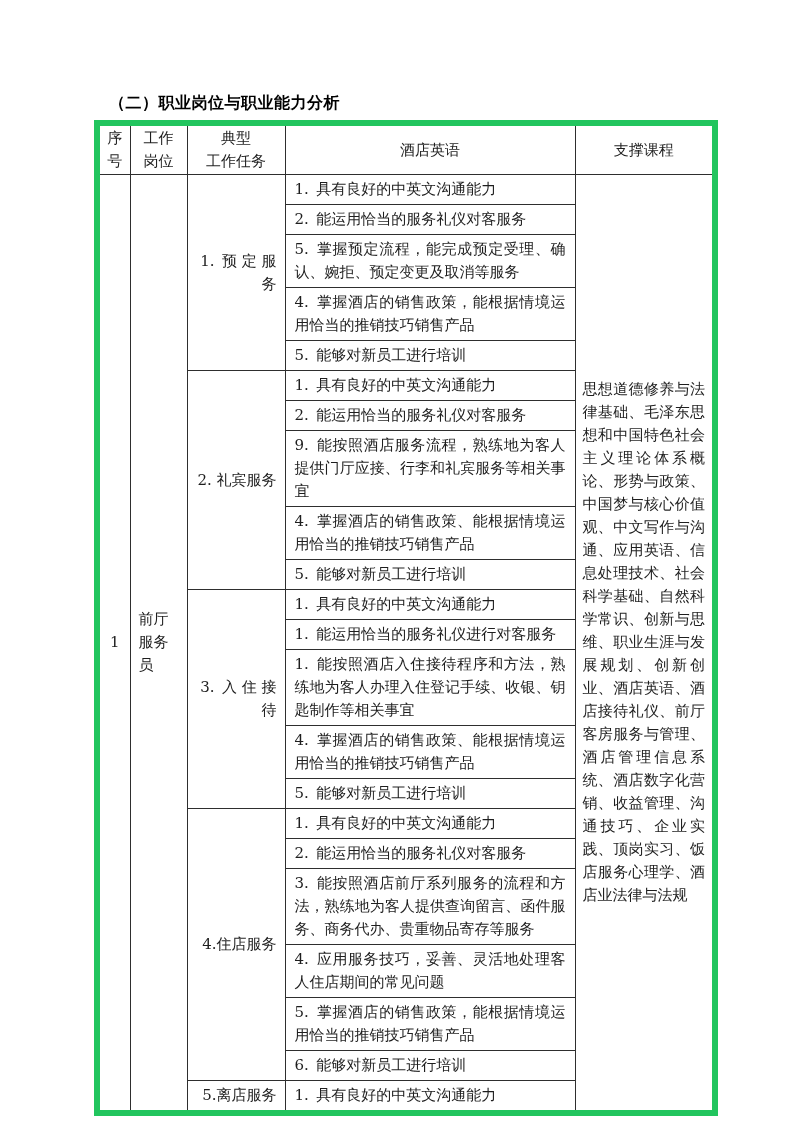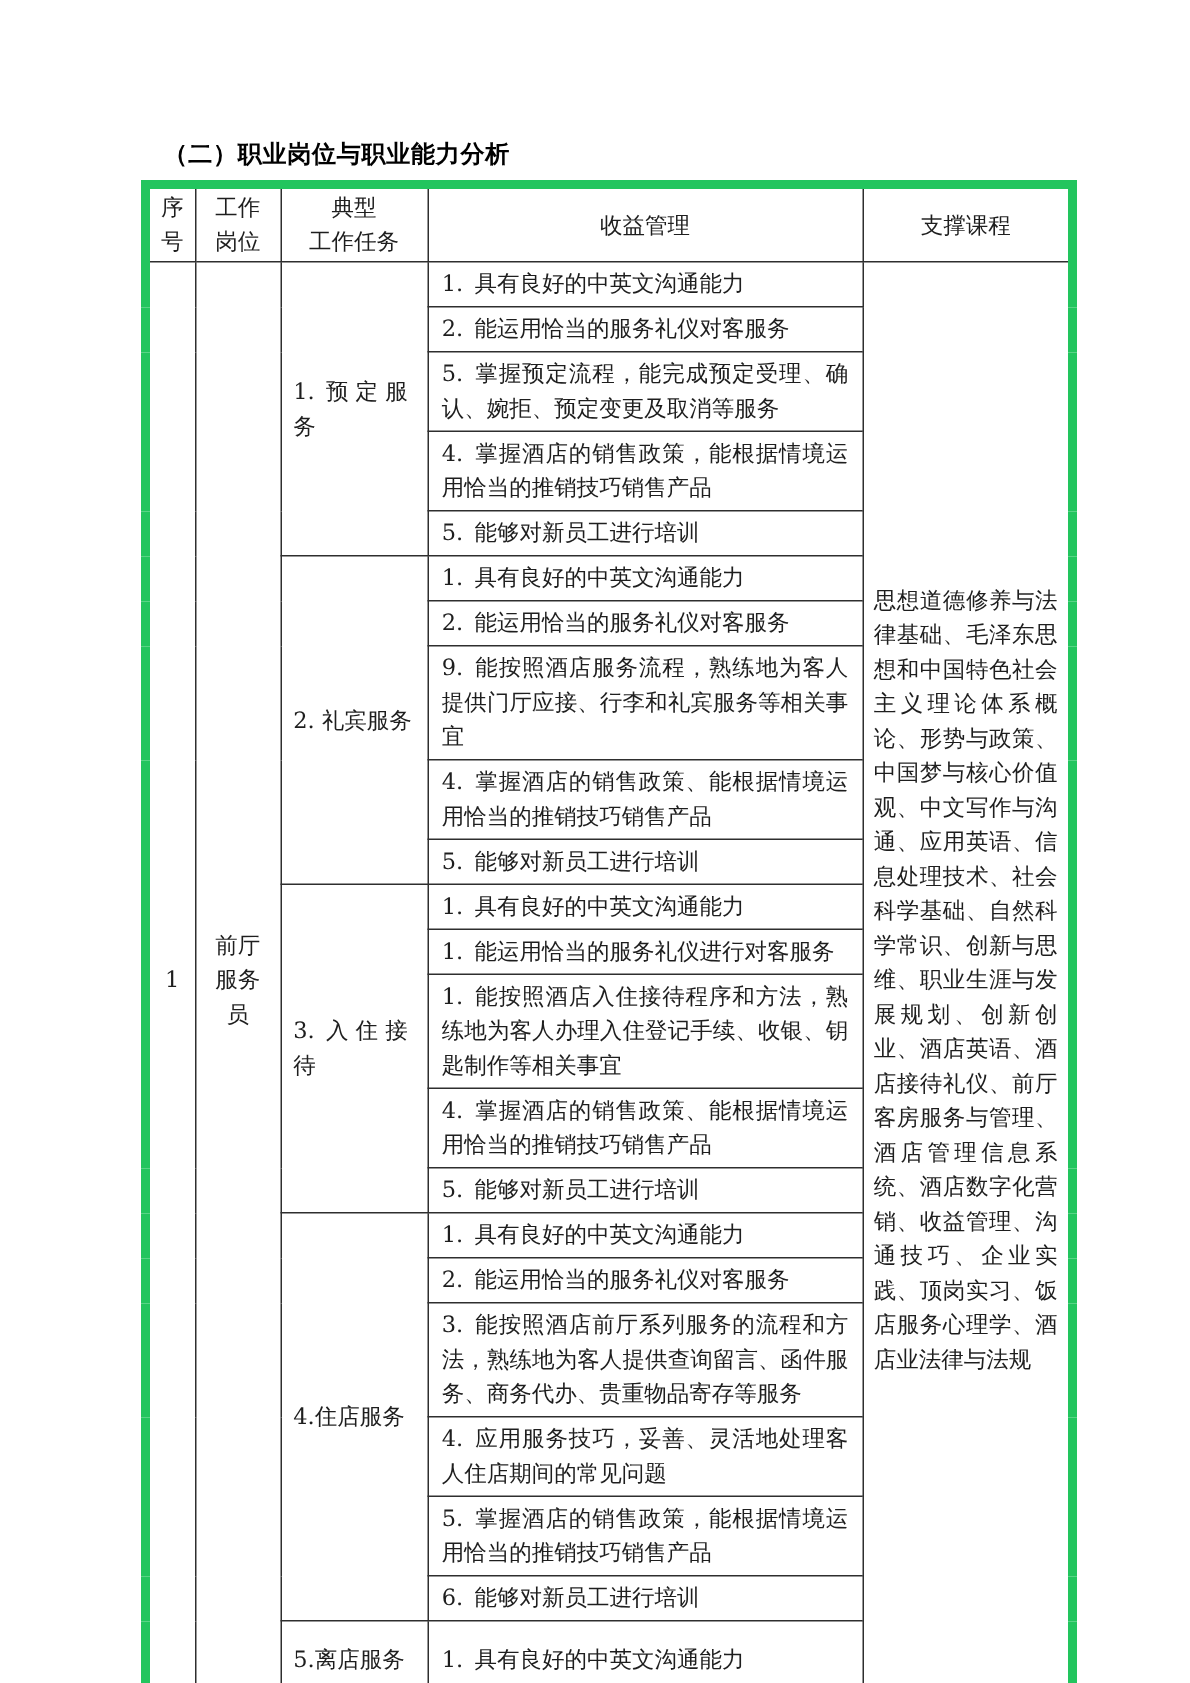--- a/index.html
+++ b/index.html
@@ -47,27 +47,26 @@
     white-space: pre-line;
     line-height: 19px;
     height: 40px;
     padding: 1px 2px;
   }
   td.serial {
     text-align: center;
     padding: 2px;
   }
   td.position {
-    text-align: center;
     padding: 2px 8px;
     line-height: 24px;
   }
   td.task {
-    text-align: left;
-    padding: 14px 8px;
+    text-align: right;
+    padding: 3px 8px;
     white-space: pre-line;
     line-height: 24px;
   }
   td.ability {
     text-align: justify;
     padding: 3px 9px;
   }
   td.courses {
     text-align: justify;
     vertical-align: middle;
@@ -91,21 +90,21 @@
       <col style="width:140px">
     </colgroup>
 
     <tbody>
         <tr>
       <td class="hdr">序号</td>
       <td class="hdr">工作
 岗位</td>
       <td class="hdr">典型
 工作任务</td>
-      <td class="hdr">收益管理</td>
+      <td class="hdr">酒店英语</td>
       <td class="hdr">支撑课程</td>
     </tr>
 
     <tr>
       <td class="serial" rowspan="22">1</td>
       <td class="position" rowspan="22">前厅服务员</td>
       <td class="task" rowspan="5">1. 预 定 服
 务</td>
       <td class="ability">1. 具有良好的中英文沟通能力</td>
       <td class="courses" rowspan="22">思想道德修养与法律基础、毛泽东思想和中国特色社会主义理论体系概论、形势与政策、中国梦与核心价值观、中文写作与沟通、应用英语、信息处理技术、社会科学基础、自然科学常识、创新与思维、职业生涯与发展规划、创新创业、酒店英语、酒店接待礼仪、前厅客房服务与管理、酒店管理信息系统、酒店数字化营销、收益管理、沟通技巧、企业实践、顶岗实习、饭店服务心理学、酒店业法律与法规</td>

